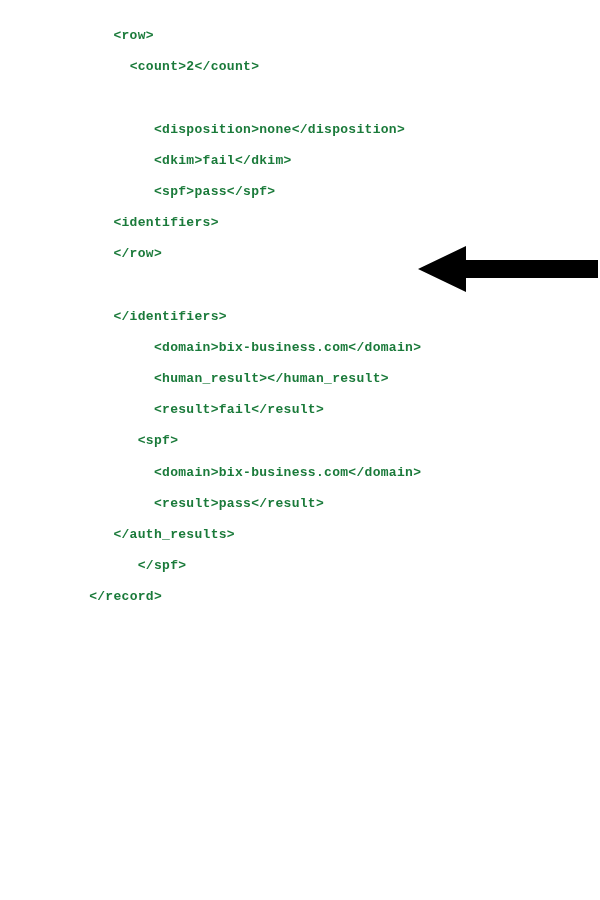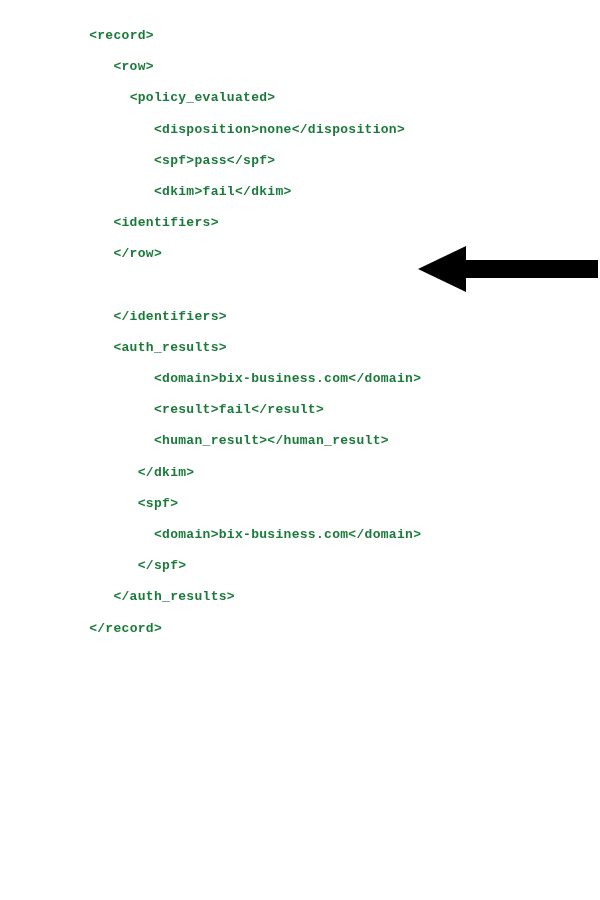--- a/index.html
+++ b/index.html
@@ -33,62 +33,61 @@
       left: 418px;
       width: 180px;
       height: 46px;
     }
   </style>
 </head>
 <body>
 
 <div class="xml-container">
 
-  <div class="line"><span>           </span><span>&lt;record&gt;</span></div>
 
   <div class="line"><span>              </span><span>&lt;row&gt;</span></div>
 
 
+  <div class="line"><span>                </span><span>&lt;count&gt;2&lt;/count&gt;</span></div>
 
-  <div class="line"><span>                </span><span>&lt;policy_evaluated&gt;</span></div>
+  <div class="line"><span>                </span></div>
 
   <div class="line"><span>                   </span><span>&lt;disposition&gt;none&lt;/disposition&gt;</span></div>
 
+  <div class="line"><span>                   </span><span>&lt;dkim&gt;fail&lt;/dkim&gt;</span></div>
+
   <div class="line"><span>                   </span><span>&lt;spf&gt;pass&lt;/spf&gt;</span></div>
-
-  <div class="line"><span>                   </span><span>&lt;dkim&gt;fail&lt;/dkim&gt;</span></div>
 
 
   <div class="line"><span>              </span><span>&lt;identifiers&gt;</span></div>
 
   <div class="line"><span>              </span><span>&lt;/row&gt;</span></div>
 
   <div class="line"><span>                </span></div>
 
   <div class="line"><span>              </span><span>&lt;/identifiers&gt;</span></div>
 
-  <div class="line"><span>              </span><span>&lt;auth_results&gt;</span></div>
 
 
   <div class="line"><span>                   </span><span>&lt;domain&gt;bix-business.com&lt;/domain&gt;</span></div>
 
+  <div class="line"><span>                   </span><span>&lt;human_result&gt;&lt;/human_result&gt;</span></div>
+
   <div class="line"><span>                   </span><span>&lt;result&gt;fail&lt;/result&gt;</span></div>
 
-  <div class="line"><span>                   </span><span>&lt;human_result&gt;&lt;/human_result&gt;</span></div>
-
-  <div class="line"><span>                 </span><span>&lt;/dkim&gt;</span></div>
 
   <div class="line"><span>                 </span><span>&lt;spf&gt;</span></div>
 
   <div class="line"><span>                   </span><span>&lt;domain&gt;bix-business.com&lt;/domain&gt;</span></div>
 
+  <div class="line"><span>                   </span><span>&lt;result&gt;pass&lt;/result&gt;</span></div>
+
+  <div class="line"><span>              </span><span>&lt;/auth_results&gt;</span></div>
 
   <div class="line"><span>                 </span><span>&lt;/spf&gt;</span></div>
-
-  <div class="line"><span>              </span><span>&lt;/auth_results&gt;</span></div>
 
   <div class="line"><span>           </span><span>&lt;/record&gt;</span></div>
 
 
   <svg class="arrow" viewBox="0 0 180 46">
     <polygon points="0,23 48,0 48,14 180,14 180,32 48,32 48,46" fill="#000000"></polygon>
   </svg>
 
 </div>
 

